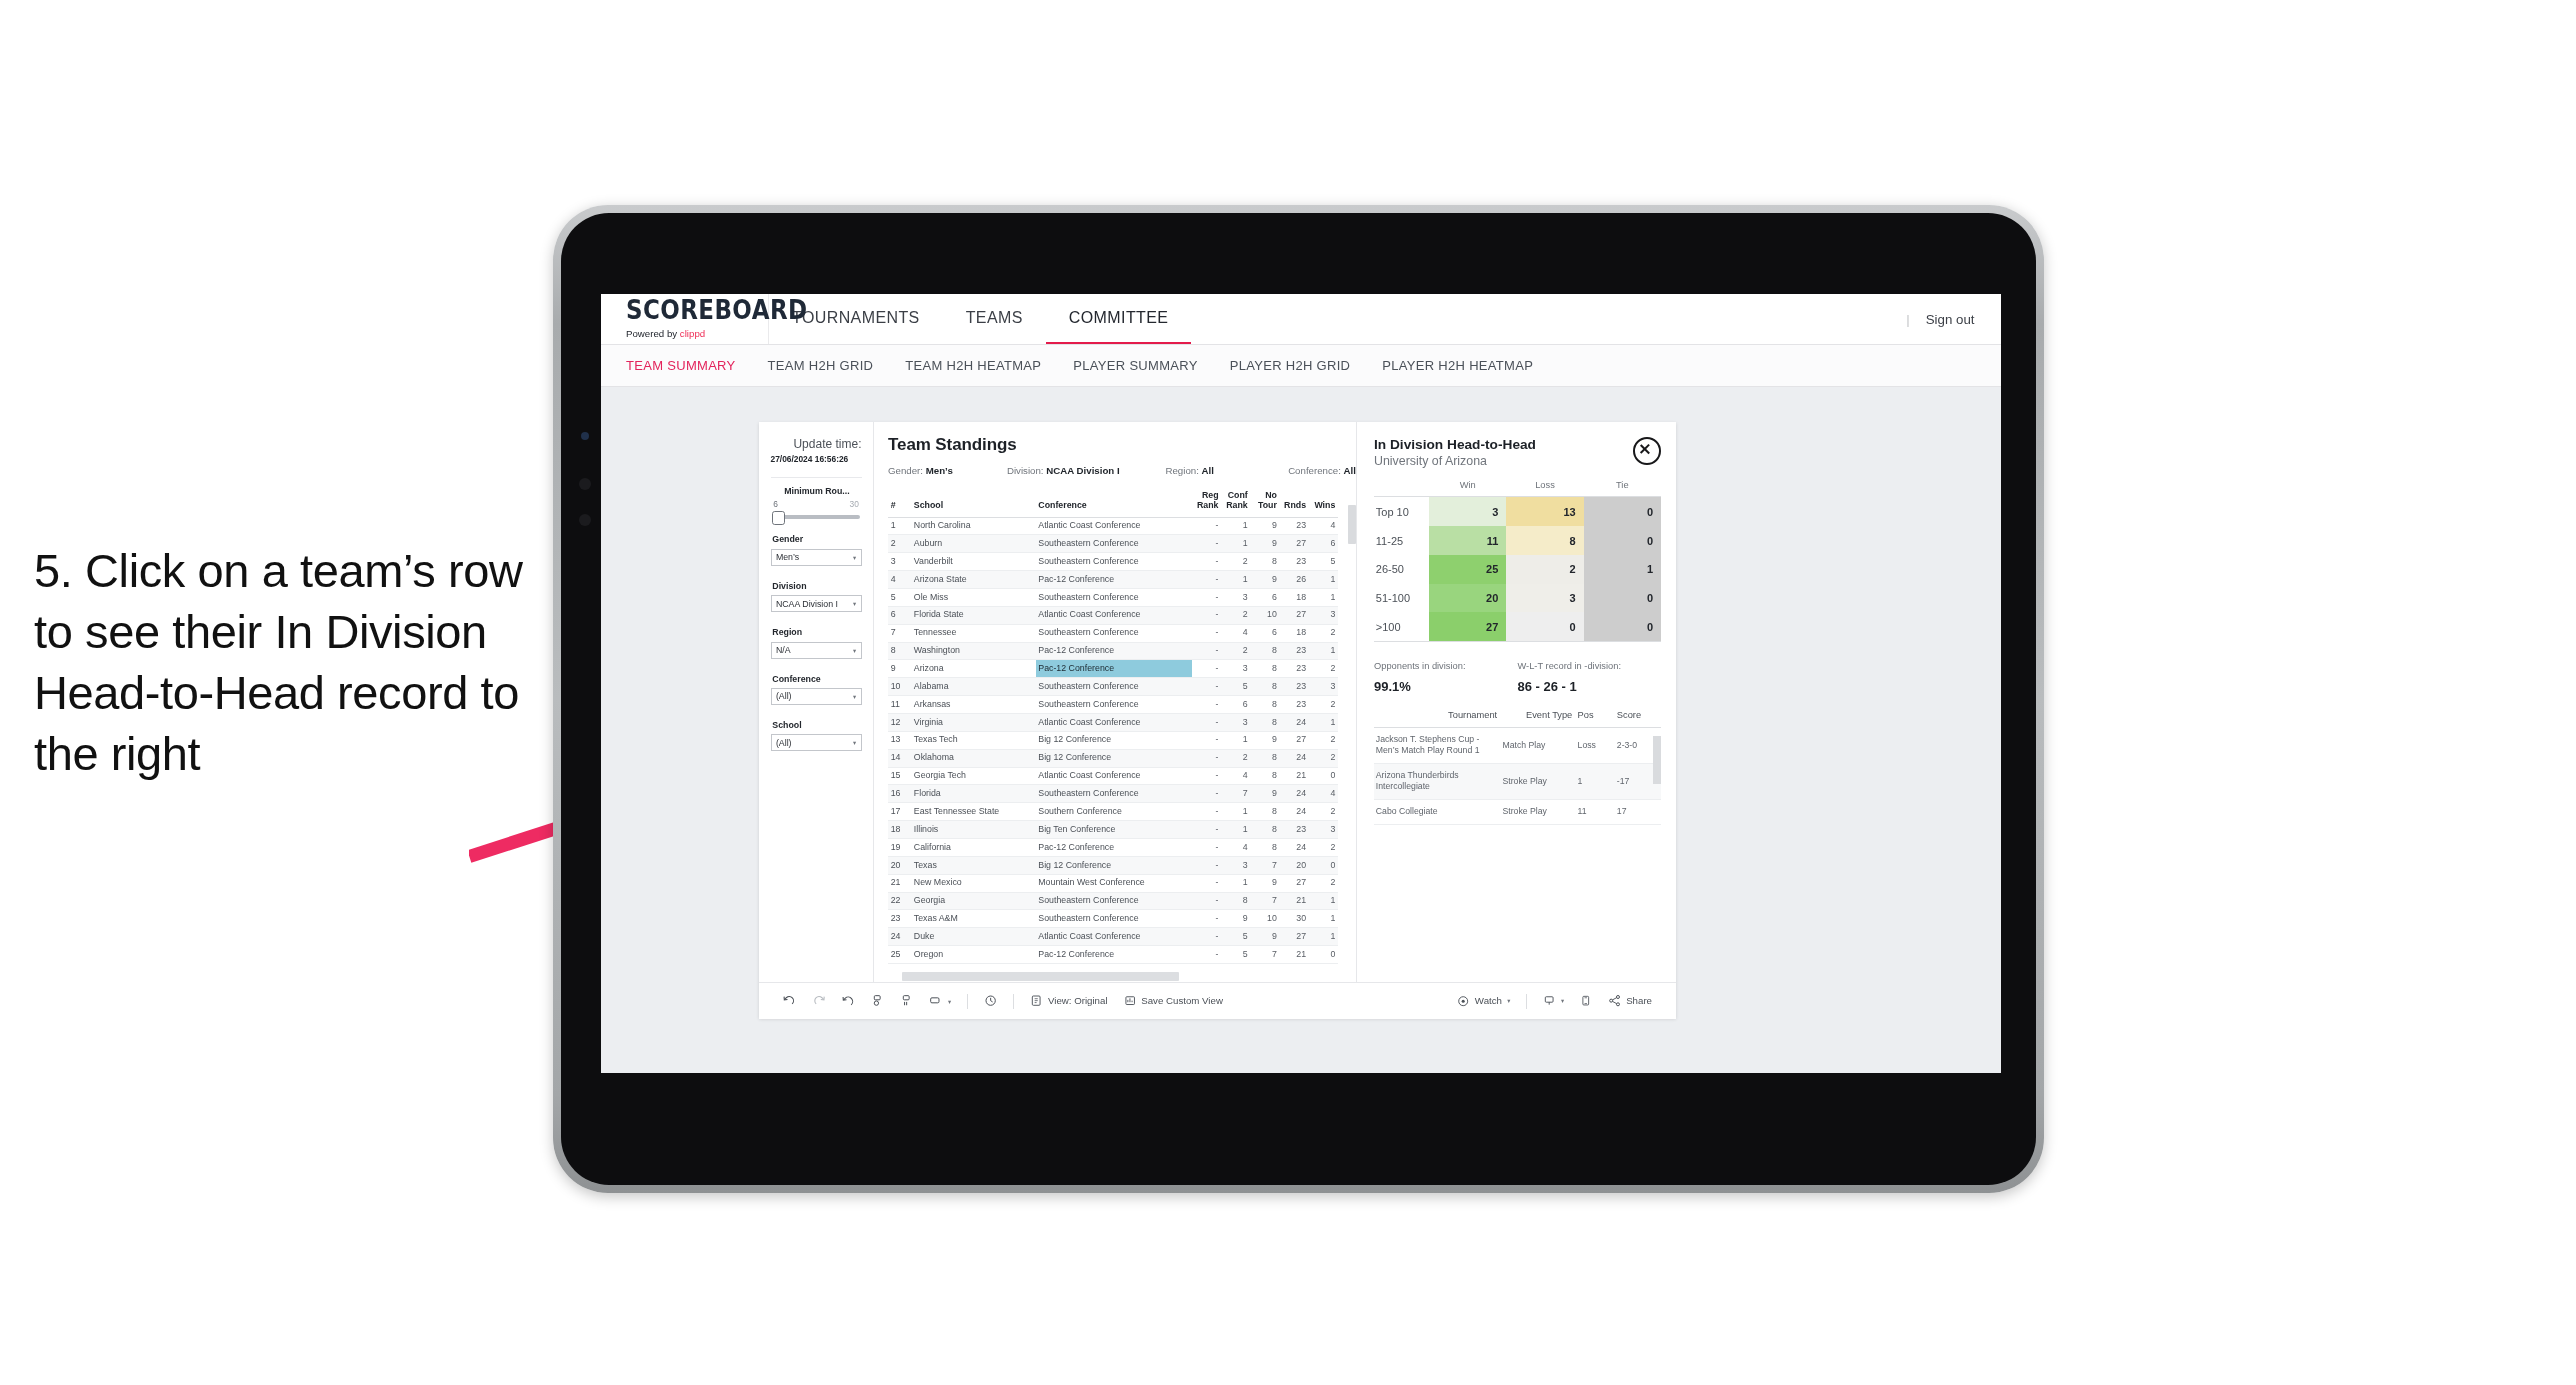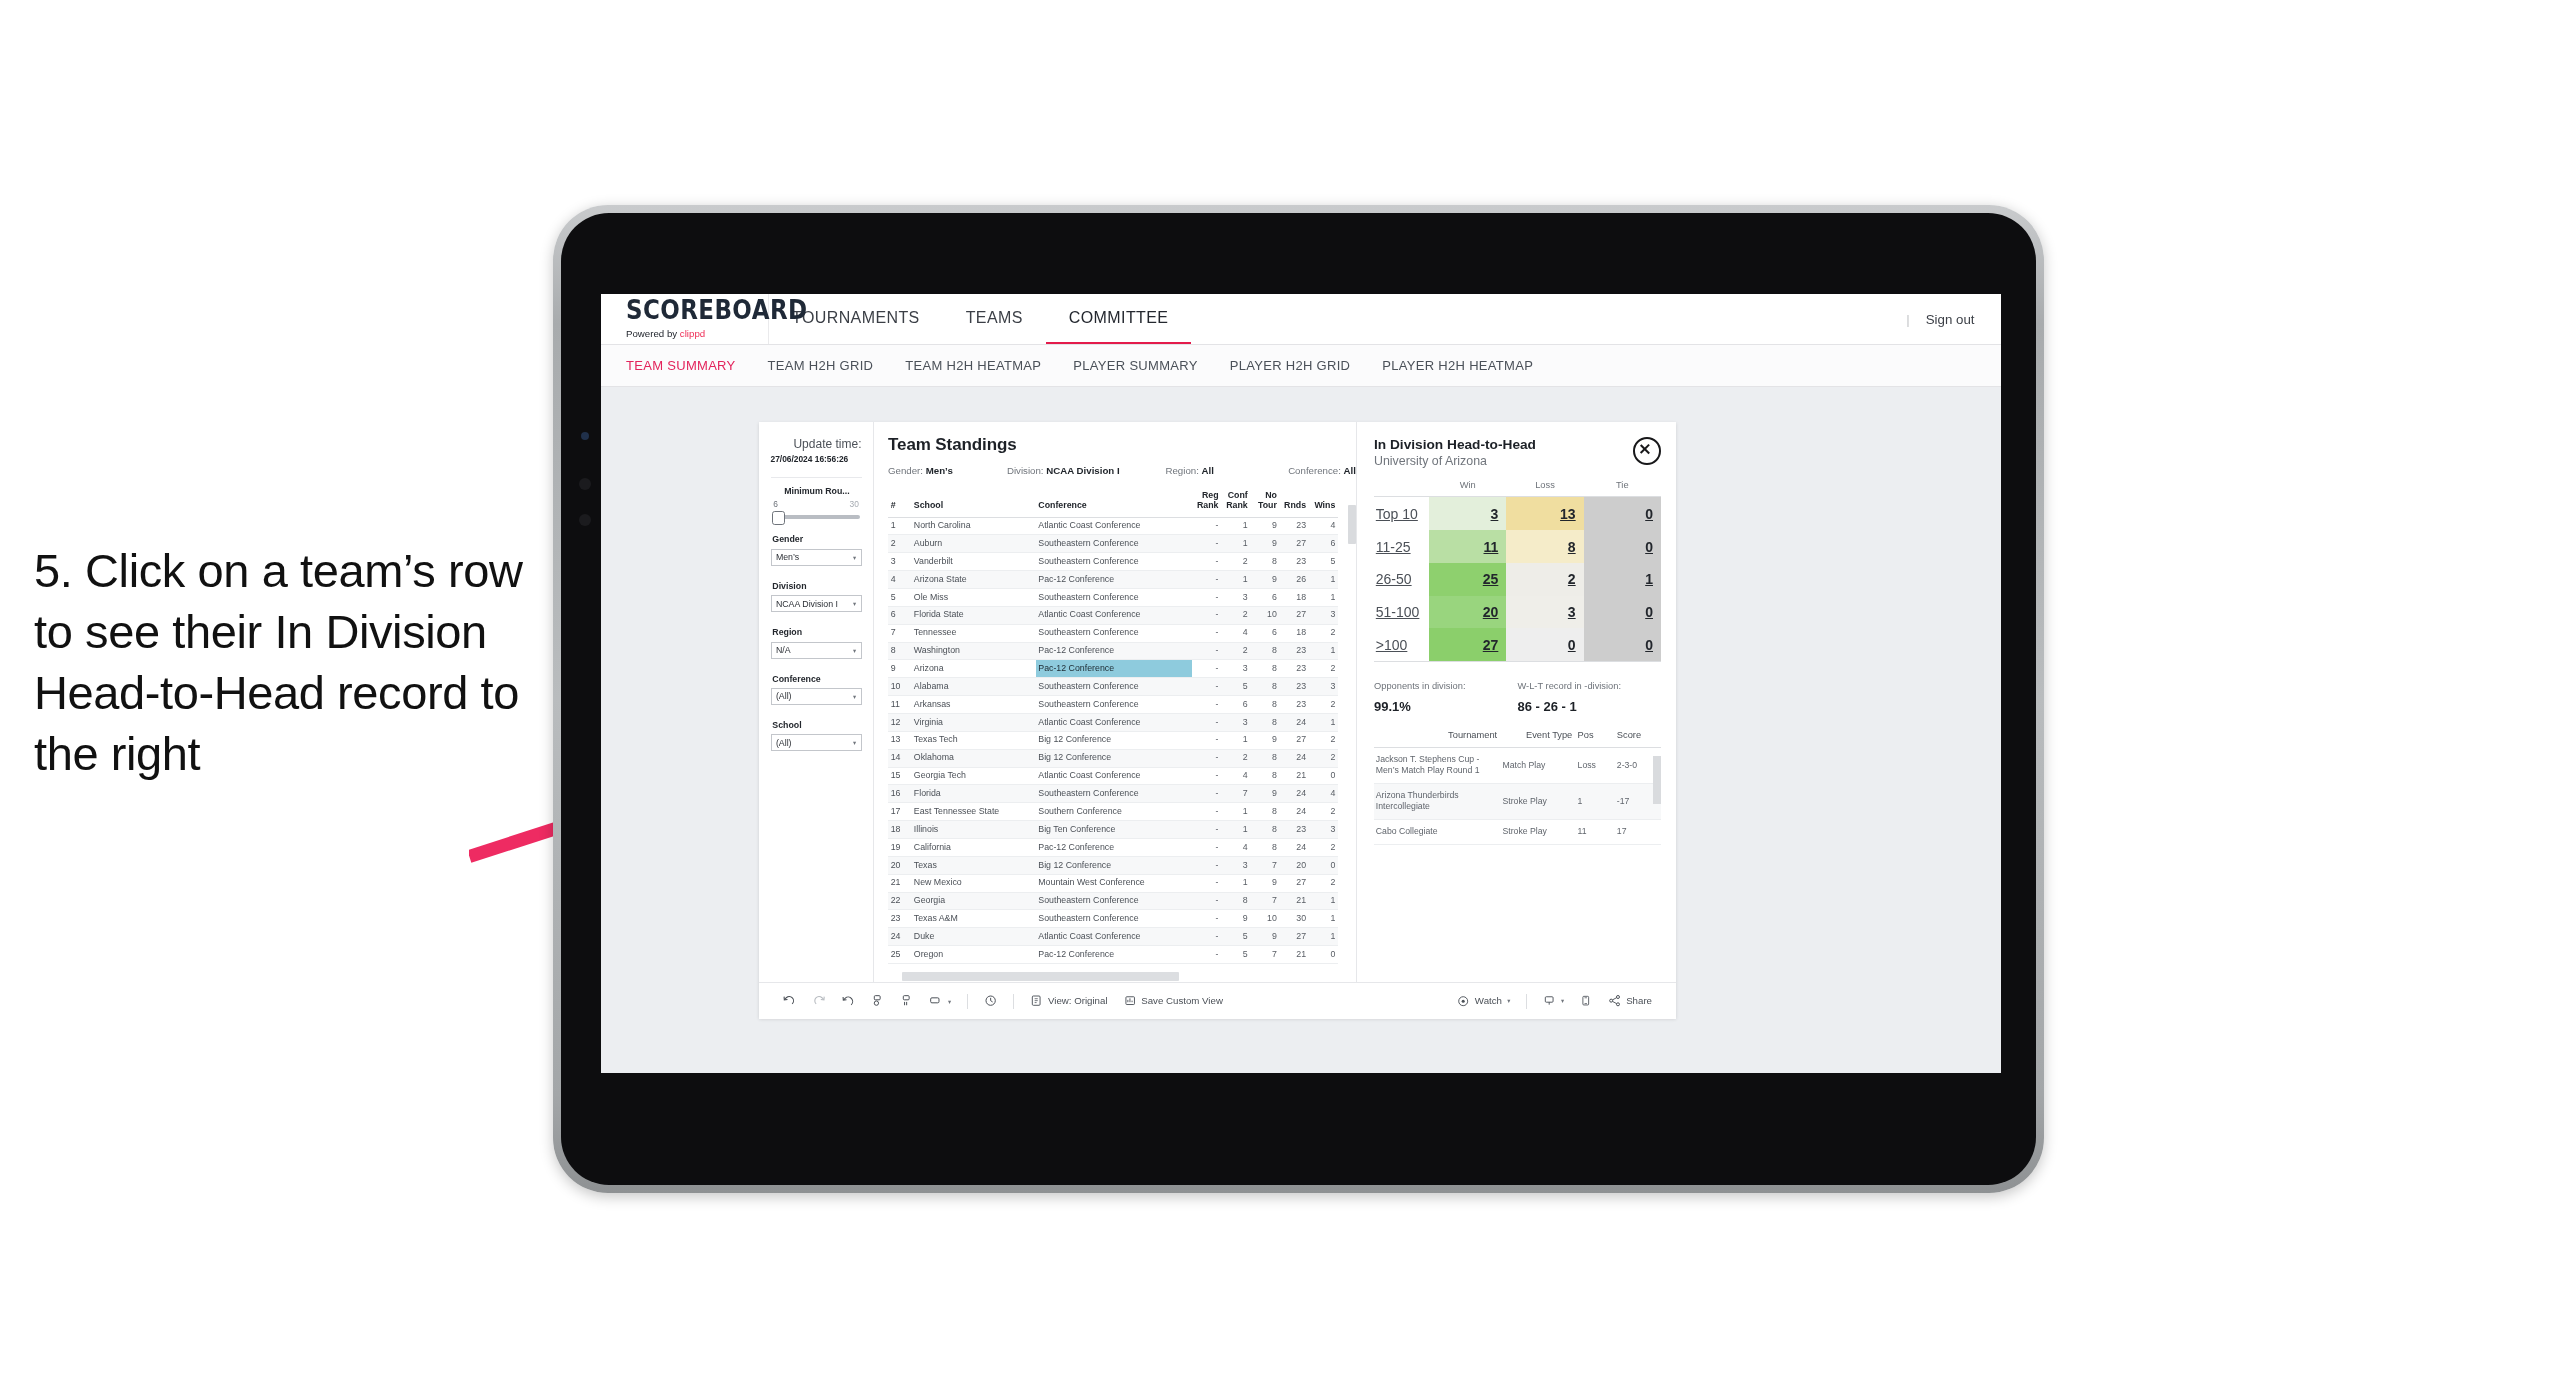--- a/index.html
+++ b/index.html
@@ -86,21 +86,21 @@
   #h2h-head{display:flex;align-items:flex-start;}
   #h2h-title{font-size:13.7px;font-weight:bold;color:#1d2127;line-height:1.18;}
   #h2h-sub{font-size:12.4px;color:#70757c;line-height:1.25;margin-top:0.9px;}
   #close-btn{margin-left:auto;width:24px;height:24px;border:2.1px solid #18181a;border-radius:50%;position:relative;flex-shrink:0;cursor:pointer;}
   #close-btn:before,#close-btn:after{content:"";position:absolute;left:4px;top:9px;width:11.5px;height:2.1px;background:#18181a;}
   #close-btn:before{transform:rotate(45deg);} #close-btn:after{transform:rotate(-45deg);}
 
   table.h2h{border-collapse:collapse;width:100%;margin-top:10.6px;table-layout:fixed;}
   table.h2h th{font-size:9.3px;font-weight:normal;color:#6e737a;text-align:center;padding:0 0 6.2px 0;border-bottom:0.9px solid #dcdee1;}
   table.h2h th.lbl{width:55px;border-bottom:0.9px solid #dcdee1;}
-  table.h2h td{font-size:14px;color:#22262c;font-weight:bold;text-align:right;padding:8.4px 8px;text-decoration:underline;}
+  table.h2h td{font-size:11px;color:#22262c;font-weight:bold;text-align:right;padding:8.4px 8px;}
   table.h2h td.lbl{font-weight:normal;color:#4b5057;text-align:left;padding-left:1.8px;}
   table.h2h tr:last-child td{border-bottom:0.9px solid #dcdee1;}
 
   #stats-row{display:flex;margin-top:18.6px;}
   .stat{flex:1;}
   .stat-l{font-size:9.3px;color:#6e737a;}
   .stat-v{font-size:13px;font-weight:bold;color:#1d2127;margin-top:8px;}
 
   #tour-wrap{margin-top:16px;position:relative;flex:1;min-height:0;overflow:hidden;}
   table.tour{border-collapse:collapse;width:100%;table-layout:fixed;}

